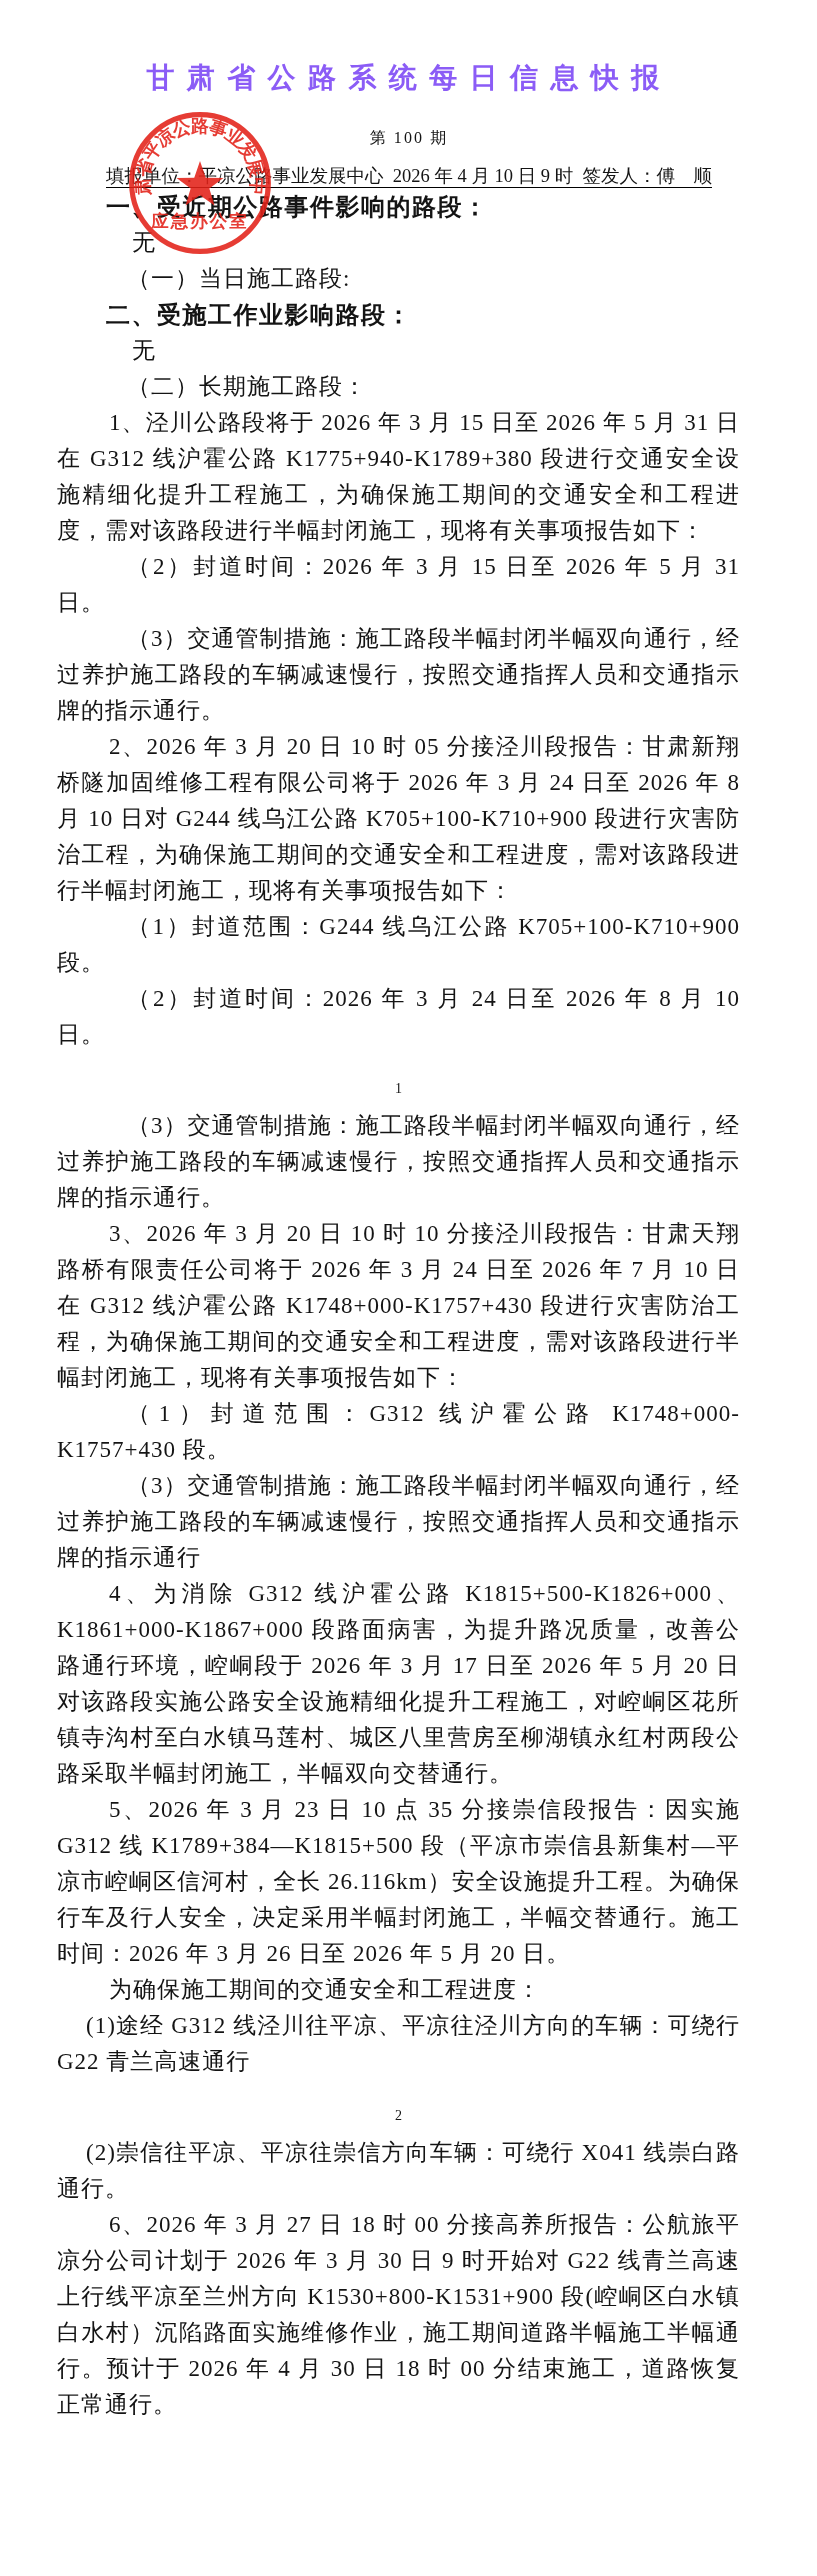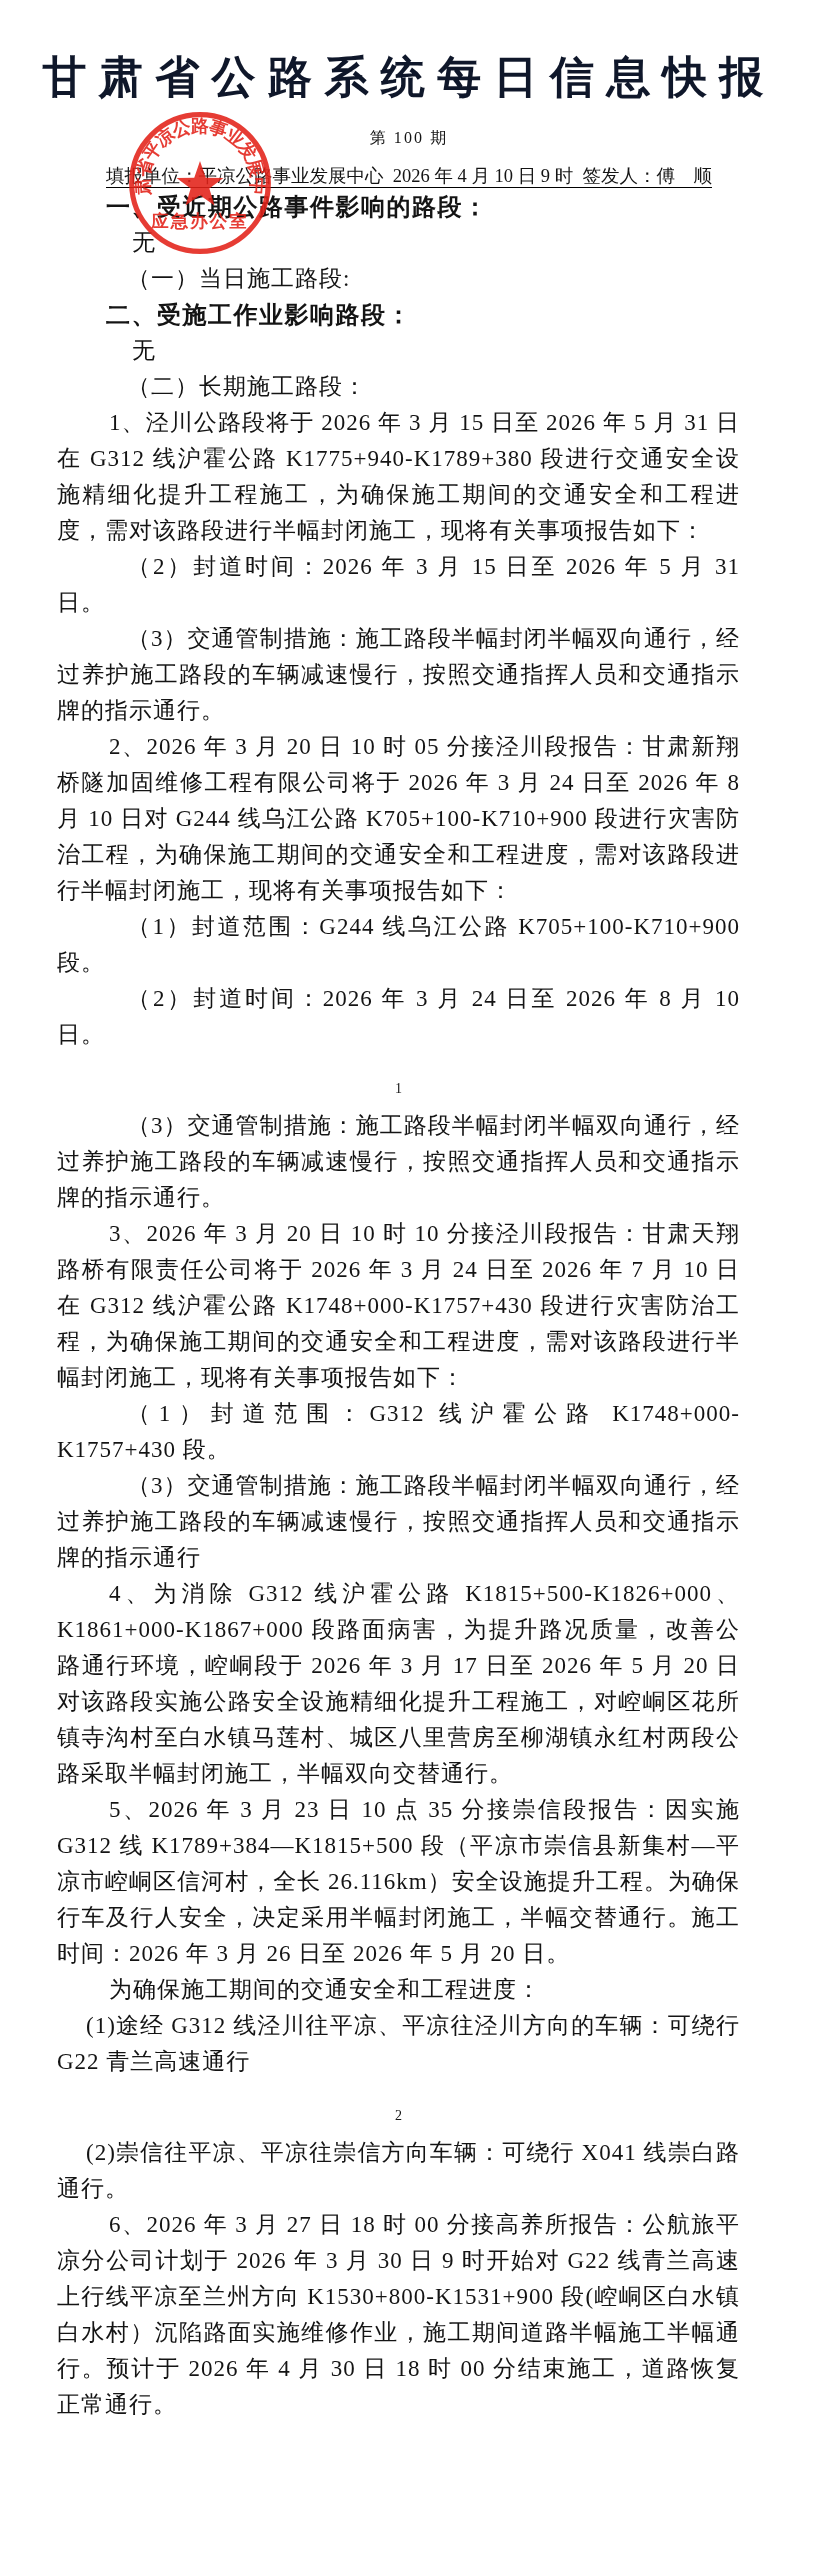--- a/index.html
+++ b/index.html
@@ -8,24 +8,24 @@
     width:818px;
     height:3146px;
     background:#ffffff;
     overflow:hidden;
     font-family:"Liberation Serif","DejaVu Serif",serif;
     color:#141414;
   }
   .doc-title{
     padding-top:61px;
     text-align:center;
-    font-size:44px;
+    font-size:28px;
     line-height:33px;
     font-weight:bold;
-    color:#0f172a;
+    color:#8b5cf6;
     letter-spacing:12.4px;
     white-space:nowrap;
   }
   .issue-line{
     margin-top:34px;
     text-align:center;
     font-size:16px;
     line-height:20.6px;
     letter-spacing:2.1px;
   }

